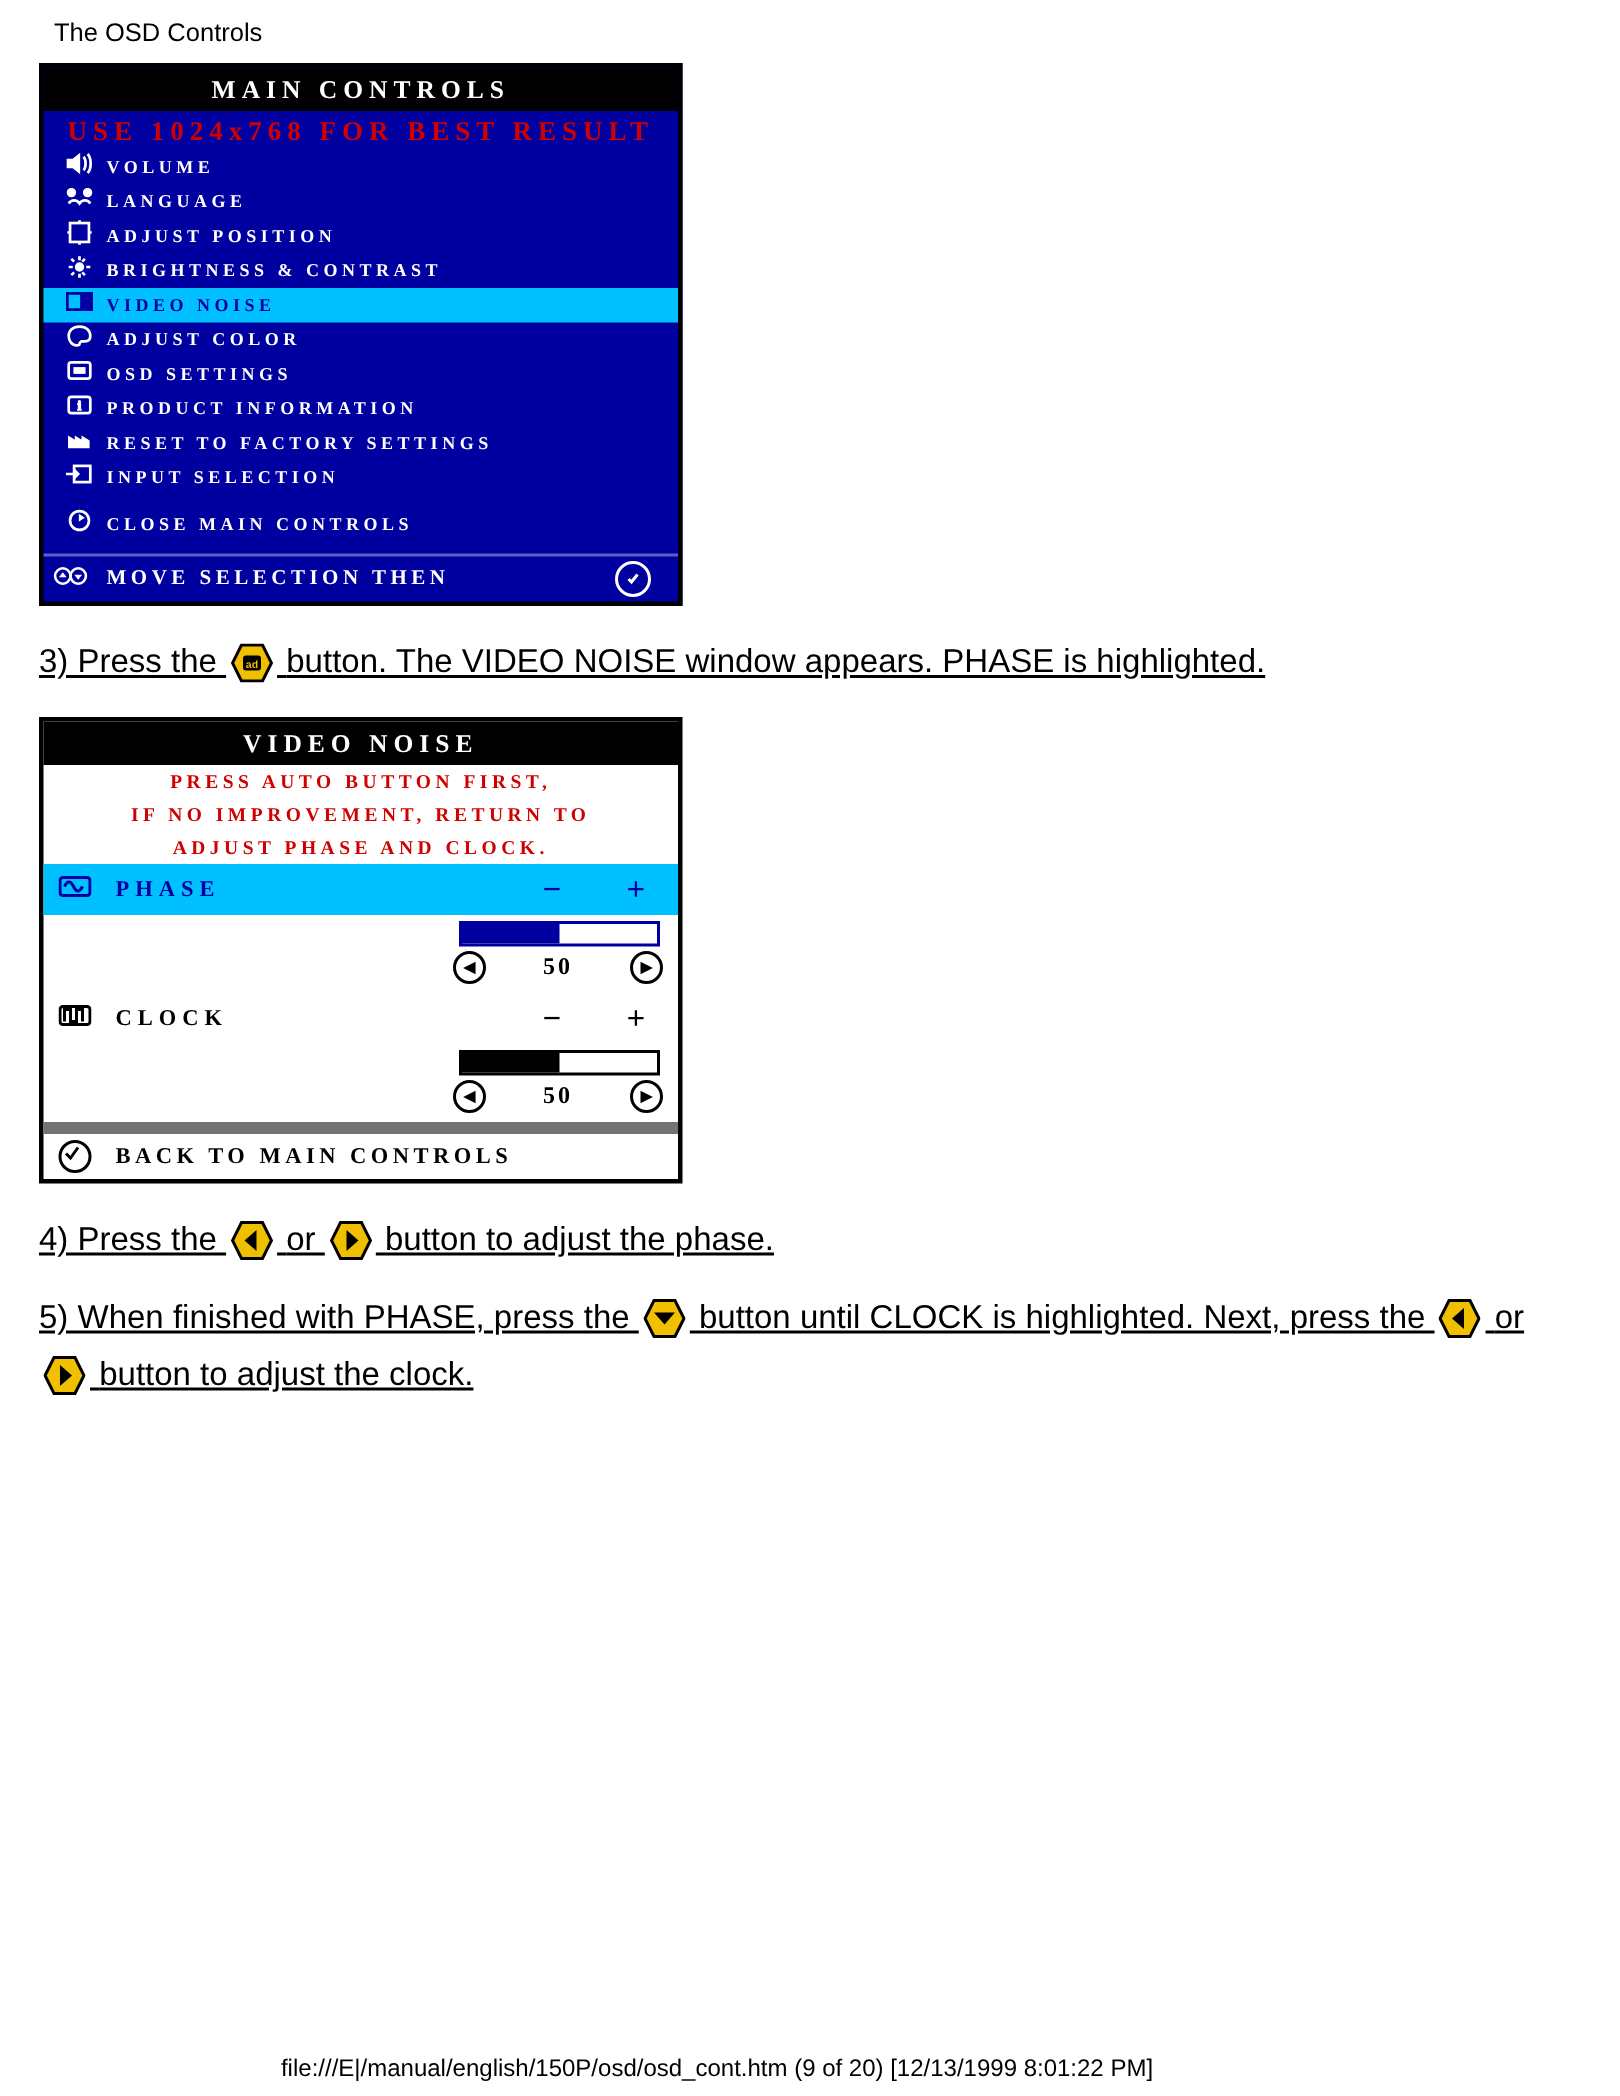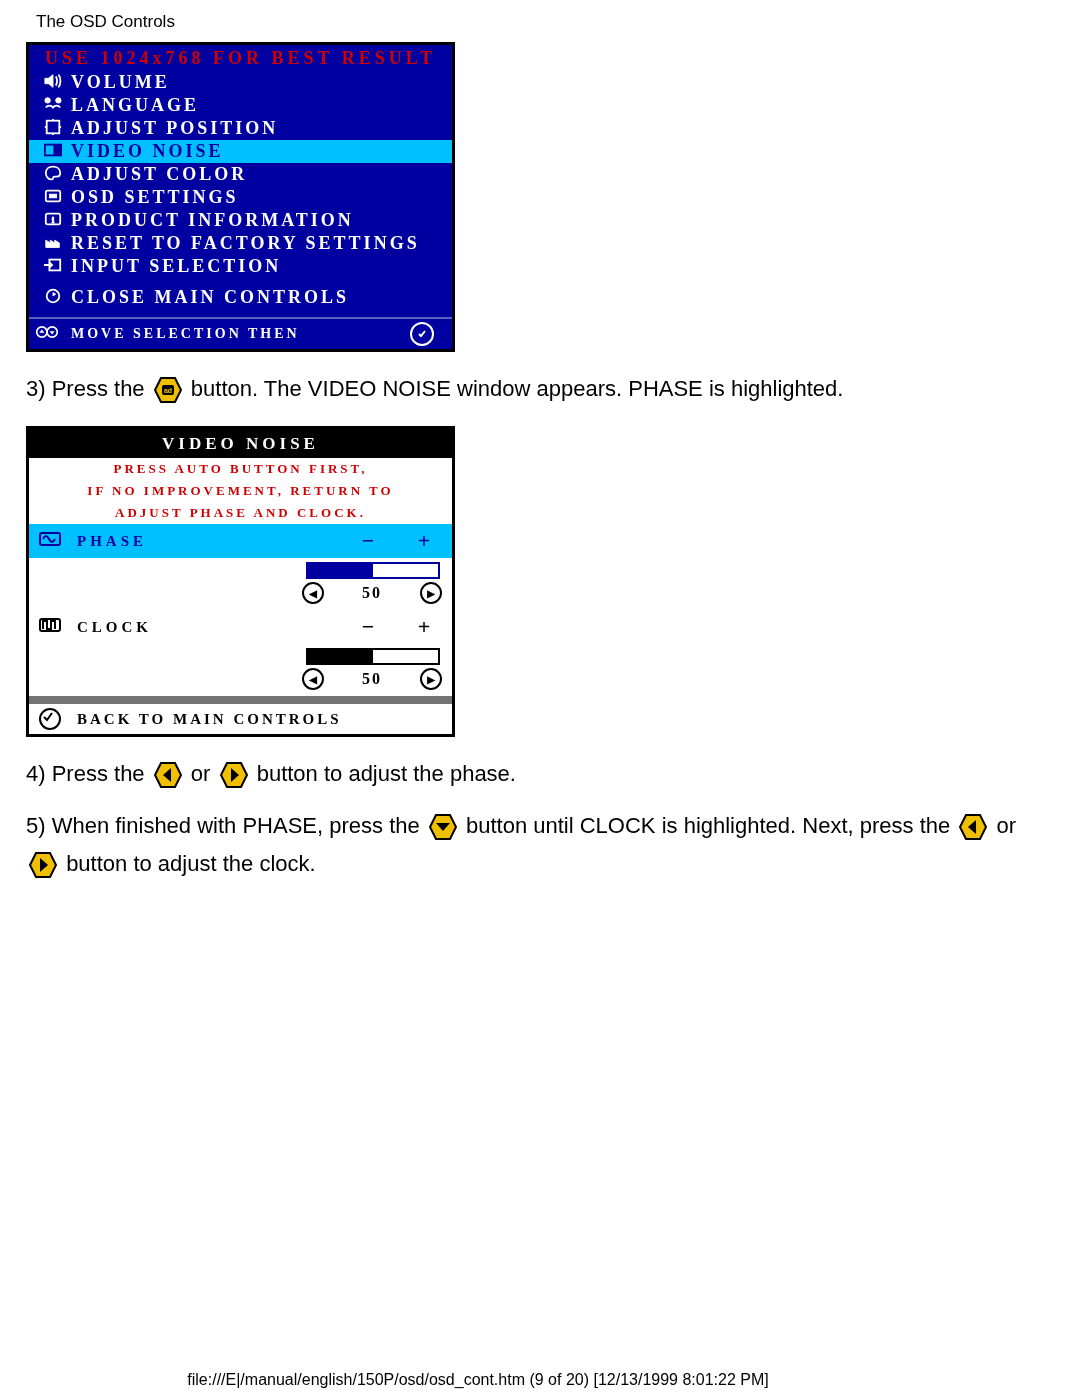--- a/index.html
+++ b/index.html
@@ -46,21 +46,21 @@
     padding-left: 6px;
   }
   .menu-row.sel { background: #00c0ff; color: #0000a0; }
   .menu-row .ico {
     width: 36px; text-align: center; font-weight: bold;
     letter-spacing: 0;
   }
   .menu-row .ico.white svg { stroke: #fff; fill: #fff; }
   .menu-row.sel .ico svg { stroke: #0000a0; fill: #0000a0; }
   .menu-row .lbl {
-    color: #fff; font-weight: bold; font-size: 18px;
+    color: #fff; font-weight: bold; font-size: 12px;
   }
   .menu-row.sel .lbl { color: #0000a0; }
   .menu-gap { height: 8px; }
   .menu-footer {
     display: flex; align-items: center; height: 30px;
     border-top: 2px solid #6060c0; padding-left: 6px;
   }
   .menu-footer .ico { width: 36px; }
   .menu-footer .lbl {
     color: #fff; font-weight: bold; font-size: 14px;
@@ -68,20 +68,21 @@
   }
   .menu-footer .circle-ok {
     width: 20px; height: 20px; border: 2px solid #fff; border-radius: 50%;
     display: inline-flex; align-items: center; justify-content: center;
     color: #fff; font-size: 10px; letter-spacing: 0; margin-right: 18px;
   }
   .instr {
     font-size: 22px;
     margin: 22px 16px 22px 26px;
     line-height: 30px;
+    text-decoration: underline;
   }
   .instr .line { margin-bottom: 8px; }
   .btn-hex {
     display: inline-block;
     width: 28px; height: 26px;
     vertical-align: middle;
     position: relative;
     margin: 0 3px;
   }
   .btn-hex svg { width: 28px; height: 26px; display: block; }
@@ -152,20 +153,21 @@
   }
   svg.menu-icon { width: 22px; height: 18px; }
   .dualcircle svg { width: 24px; height: 16px; }
 </style>
 </head>
 <body>
 
 <div class="header">The OSD Controls</div>
 
 <div class="osd-main">
+  <div class="osd-title">MAIN CONTROLS</div>
   <div class="osd-subtitle">USE 1024x768 FOR BEST RESULT</div>
 
   <div class="menu-row">
     <span class="ico white">
       <svg class="menu-icon" viewBox="0 0 24 20">
           <path d="M3 7h4l5-4v14l-5-4H3z" fill="#fff"></path>
           <path d="M15 5c2 2 2 8 0 10M18 3c3 3 3 11 0 14" stroke="#fff" stroke-width="2" fill="none"></path>
         </svg>
     </span>
     <span class="lbl">VOLUME</span>
@@ -181,20 +183,31 @@
     <span class="lbl">LANGUAGE</span>
   </div>
   <div class="menu-row">
     <span class="ico white">
       <svg class="menu-icon" viewBox="0 0 24 20">
           <rect x="5" y="3" width="14" height="14" stroke="#fff" stroke-width="2" fill="none"></rect>
           <path d="M12 3v-2M12 17v2M5 10h-2M19 10h2" stroke="#fff" stroke-width="2"></path>
         </svg>
     </span>
     <span class="lbl">ADJUST POSITION</span>
+  </div>
+  <div class="menu-row">
+    <span class="ico white">
+      <svg class="menu-icon" viewBox="0 0 24 20">
+          <circle cx="12" cy="10" r="3" fill="#fff"></circle>
+          <g stroke="#fff" stroke-width="2">
+            <path d="M12 2v3M12 15v3M4 10h3M17 10h3M6 4l2 2M16 4l-2 2M6 16l2-2M16 16l-2-2"></path>
+          </g>
+        </svg>
+    </span>
+    <span class="lbl">BRIGHTNESS &amp; CONTRAST</span>
   </div>
   <div class="menu-row sel">
     <span class="ico">
       <svg class="menu-icon" viewBox="0 0 24 20">
           <rect x="3" y="4" width="18" height="12" stroke="#0000a0" stroke-width="2" fill="none"></rect>
           <rect x="13" y="4" width="8" height="12" fill="#0000a0"></rect>
         </svg>
     </span>
     <span class="lbl">VIDEO NOISE</span>
   </div>

